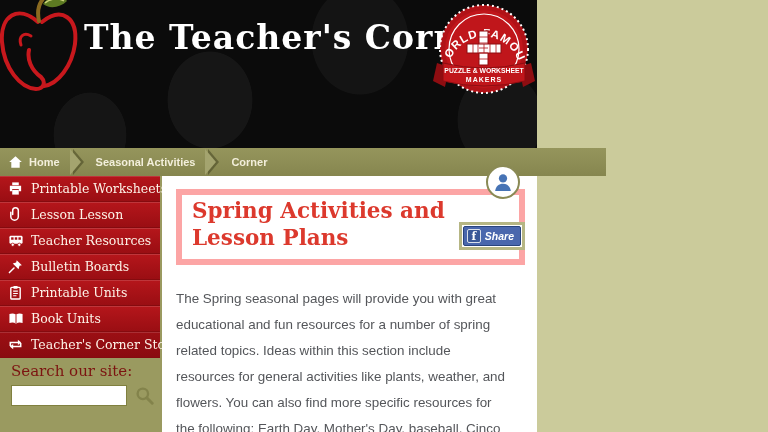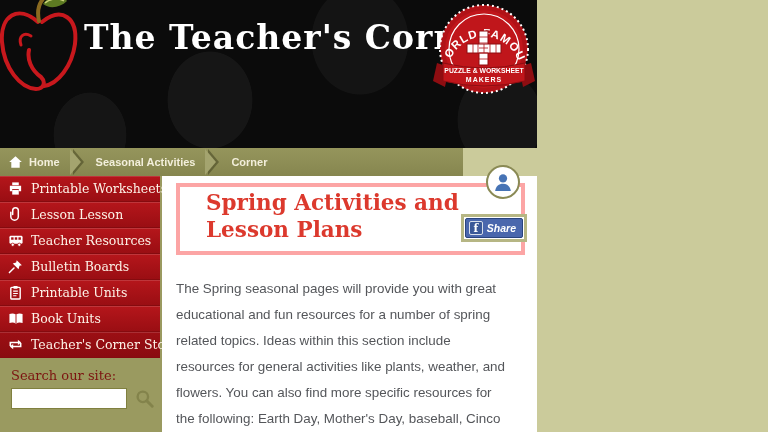--- a/index.html
+++ b/index.html
@@ -23,21 +23,21 @@
   .apple-logo{position:absolute;left:-2px;top:-4px;width:82px;height:100px;}
   .site-title{
     position:absolute;left:84px;top:18px;margin:0;
     font-family:"DejaVu Serif",serif;font-weight:bold;font-size:33px;color:#ffffff;
     letter-spacing:1px;white-space:nowrap;
   }
   .badge{position:absolute;right:2px;top:3px;width:102px;height:96px;}
 
   
   .breadcrumb{
-    position:relative;width:463px;height:28px;
+    position:relative;width:606px;height:28px;
     background:linear-gradient(#95955c,#86864f);
     display:flex;align-items:center;
   }
   .crumb{
     display:flex;align-items:center;gap:6px;
     color:#f3efdb;font-size:11px;font-weight:bold;text-decoration:none;
     padding:0 10px;white-space:nowrap;cursor:pointer;
   }
   .crumb.first{padding-left:8px;}
   .sep{width:16px;height:28px;position:relative;flex:0 0 auto;}
@@ -63,39 +63,39 @@
   .nav-item.store{background:linear-gradient(#9c0f14,#8a0c10);}
   .nav-icon{width:17px;height:16px;flex:0 0 17px;display:flex;align-items:center;justify-content:center;}
   .nav-label{
     margin-left:7px;color:#fdf2e7;font-family:"DejaVu Serif",serif;font-size:12.5px;
     white-space:nowrap;
   }
   .search-block{
     flex:1;background:#9a9a60;padding:3px 0 0 11px;position:relative;box-sizing:border-box;
   }
   .search-label{
-    font-family:"DejaVu Serif",serif;font-size:13px;color:#7c1310;display:block;margin-top:7px;
+    font-family:"DejaVu Serif",serif;font-size:15px;color:#7c1310;display:block;margin-top:1px;
   }
   .search-row{display:flex;align-items:center;margin-top:3px;}
   .search-input{
     width:106px;height:19px;border:1px solid #80803f;background:#ffffff;
     font-size:12px;padding:0 4px;outline:none;
   }
   .search-btn{
     width:26px;height:24px;background:transparent;border:none;cursor:pointer;
     display:flex;align-items:center;justify-content:center;padding:0;margin-left:4px;
   }
 
   
   .content{
     flex:1;margin-left:2px;background:#ffffff;position:relative;
     padding:0 12px 0 14px;box-sizing:border-box;
   }
   .heading-box{
-    margin-top:7px;border:4px solid #fca5a5;padding:2px 10px 6px 26px;
+    margin-top:13px;border:6px solid #fca5a5;padding:2px 10px 6px 10px;
     min-height:56px;position:relative;
   }
   .page-title{
     margin:0;max-width:300px;
     font-family:"DejaVu Serif",serif;font-weight:bold;font-size:21.5px;line-height:27px;
     color:#dc392d;
   }
   .share-outer{
     position:absolute;right:-6px;top:27px;
     border:3px solid #b6b684;background:#fff;padding:1px;cursor:pointer;

